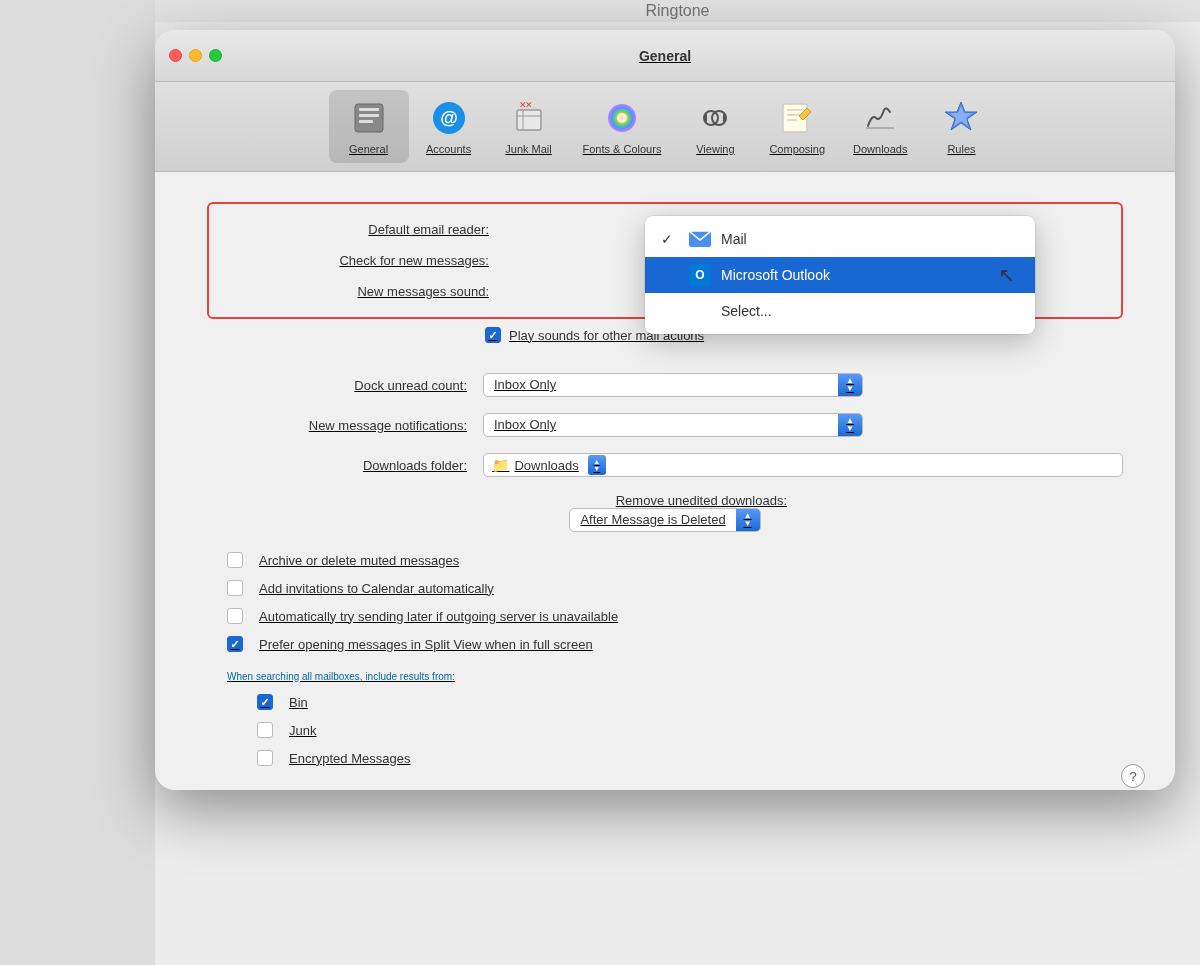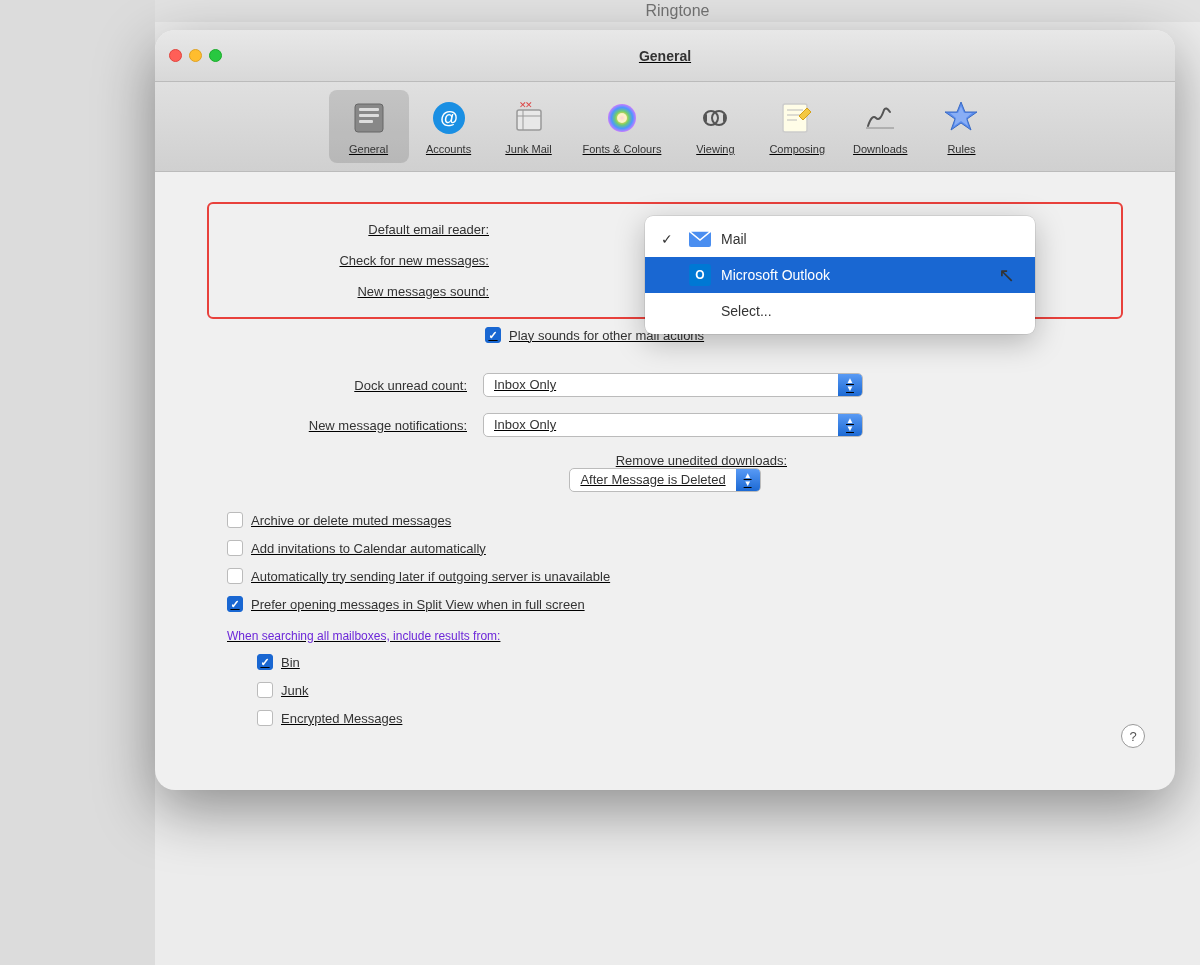--- a/index.html
+++ b/index.html
@@ -248,21 +248,21 @@
     .downloads-btn .arrows span {
       color: white;
       font-size: 7px;
       line-height: 1;
     }
 
     
     .checkbox-row {
       display: flex;
       align-items: center;
-      gap: 8px;
+      gap: 16px;
       margin-bottom: 12px;
     }
 
     .checkbox {
       width: 16px;
       height: 16px;
       border: 1.5px solid #bbb;
       border-radius: 3px;
       background: white;
       display: flex;
@@ -283,22 +283,22 @@
       font-weight: bold;
     }
 
     .checkbox-label {
       font-size: 13px;
       color: #333;
     }
 
     
     .search-section-title {
-      font-size: 12px;
-      color: #6d28d9;
+      font-size: 10px;
+      color: #0369a1;
       margin-bottom: 12px;
     }
 
     .search-indented {
       padding-left: 30px;
     }
 
     
     .play-sounds-row {
       display: flex;
@@ -564,20 +564,33 @@
         <div class="select-wrapper">
           <span class="select-text">Inbox Only</span>
           <div class="select-arrows">
             <span>▲</span>
             <span>▼</span>
           </div>
         </div>
       </div>
     </div>
 
+    <div class="form-row" style="margin-top: 10px;">
+      <span class="form-label">Downloads folder:</span>
+      <div class="form-control">
+        <div class="downloads-btn">
+          <span class="folder-icon">📁</span>
+          <span class="btn-text">Downloads</span>
+          <div class="arrows">
+            <span>▲</span>
+            <span>▼</span>
+          </div>
+        </div>
+      </div>
+    </div>
 
     <div class="form-row" style="margin-top: 10px; margin-bottom: 20px; flex-direction: column;">
       <span class="form-label">Remove unedited downloads:</span>
       <div class="form-control">
         <div class="select-wrapper">
           <span class="select-text">After Message is Deleted</span>
           <div class="select-arrows">
             <span>▲</span>
             <span>▼</span>
           </div>

